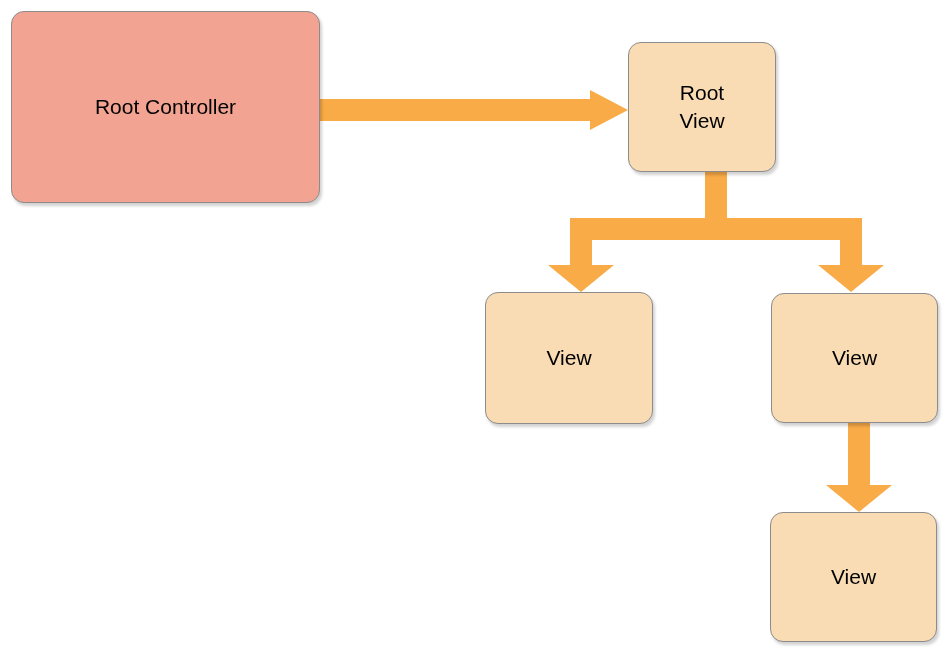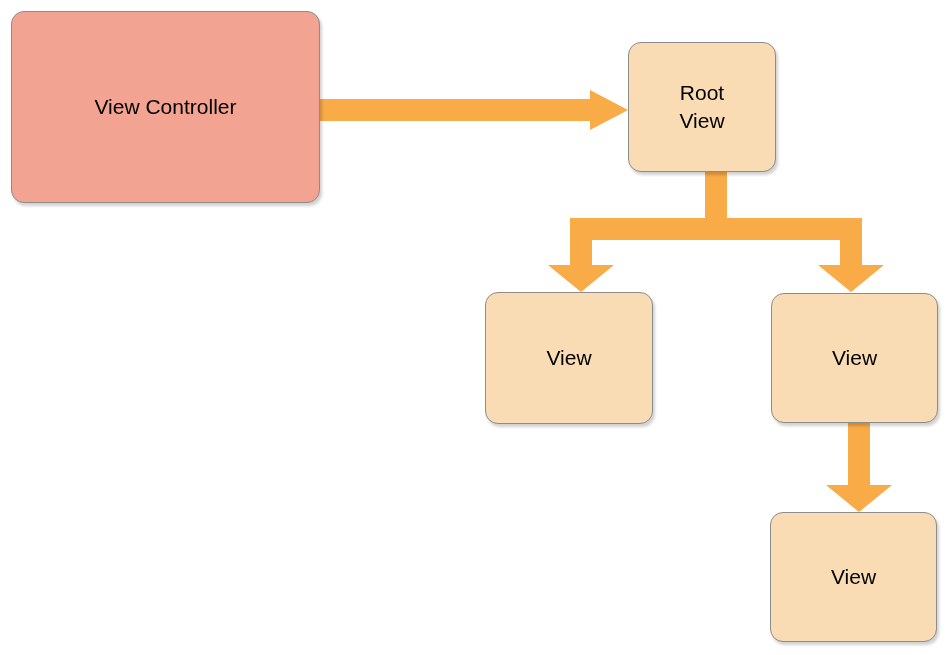--- a/index.html
+++ b/index.html
@@ -61,21 +61,21 @@
     </svg>
   </div>
 
   <div class="connector" style="left:826px; top:420px; width:66px; height:92px;">
     <svg width="66" height="92" viewBox="0 0 66 92" aria-hidden="true">
       <path d="M 22 0 L 44 0 L 44 65 L 66 65 L 33 92 L 0 65 L 22 65 Z" fill="#f8ab47"></path>
     </svg>
   </div>
 
   <div class="node" style="left:11px; top:11px; width:309px; height:192px; background:#f2a391;">
-    <span class="node-label">View Controller</span>
+    <span class="node-label">Root Controller</span>
   </div>
 
   <div class="node" style="left:628px; top:42px; width:148px; height:130px; background:#fadcb4;">
     <span class="node-label">Root
 View</span>
   </div>
 
   <div class="node" style="left:485px; top:292px; width:168px; height:132px; background:#fadcb4;">
     <span class="node-label">View</span>
   </div>

